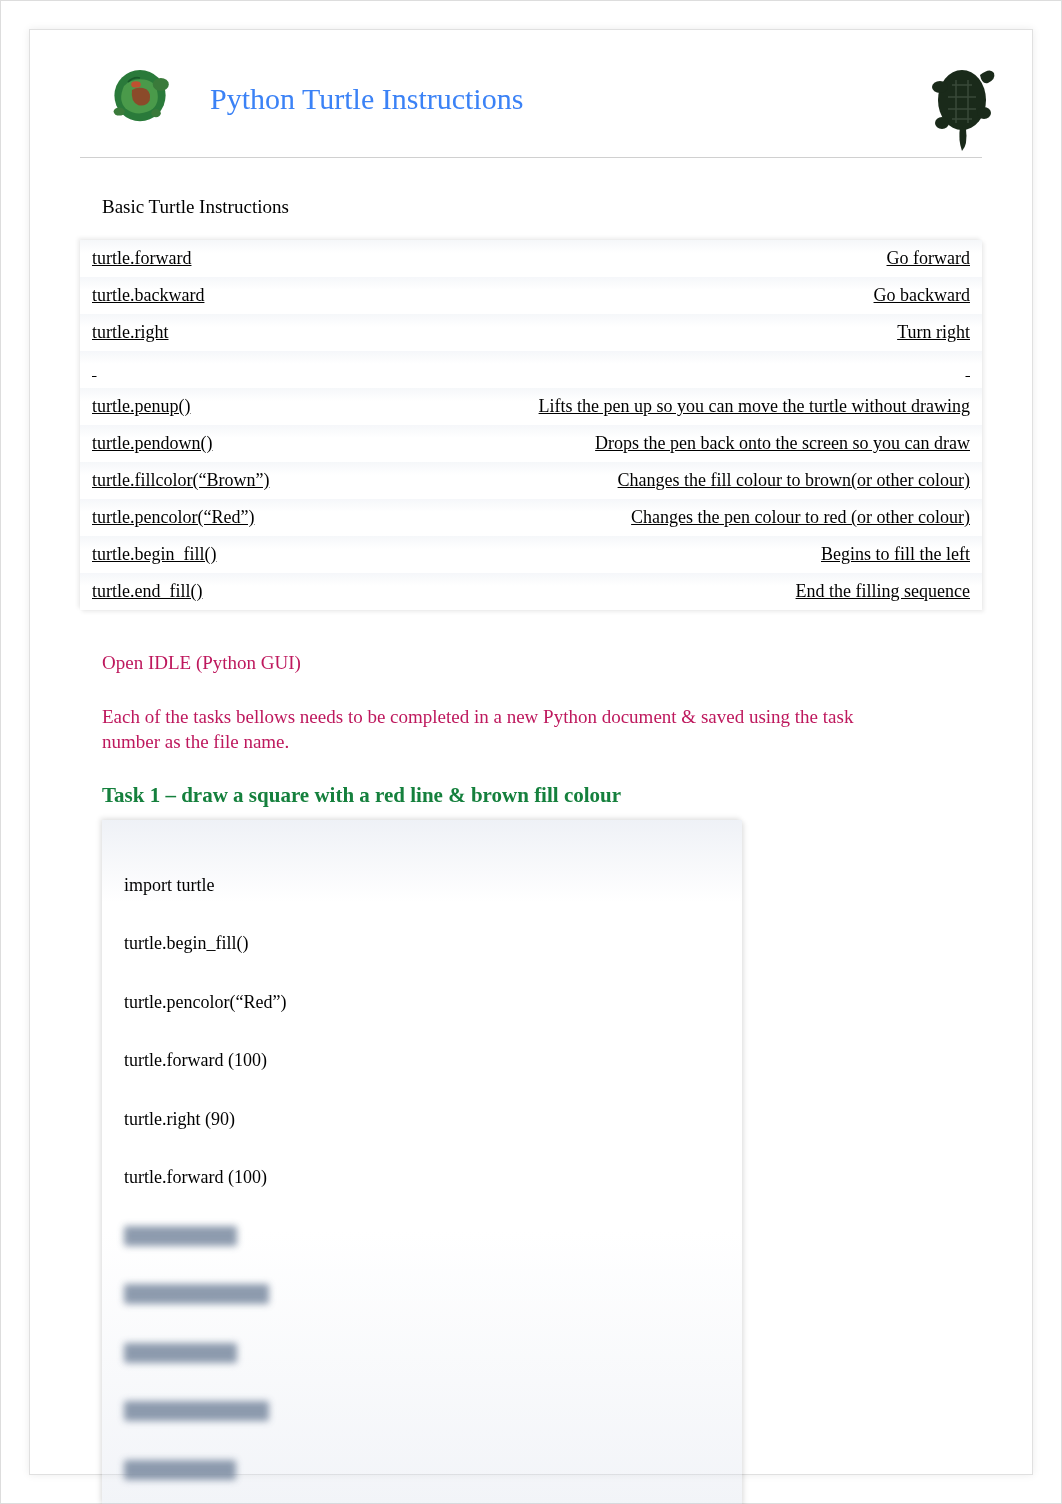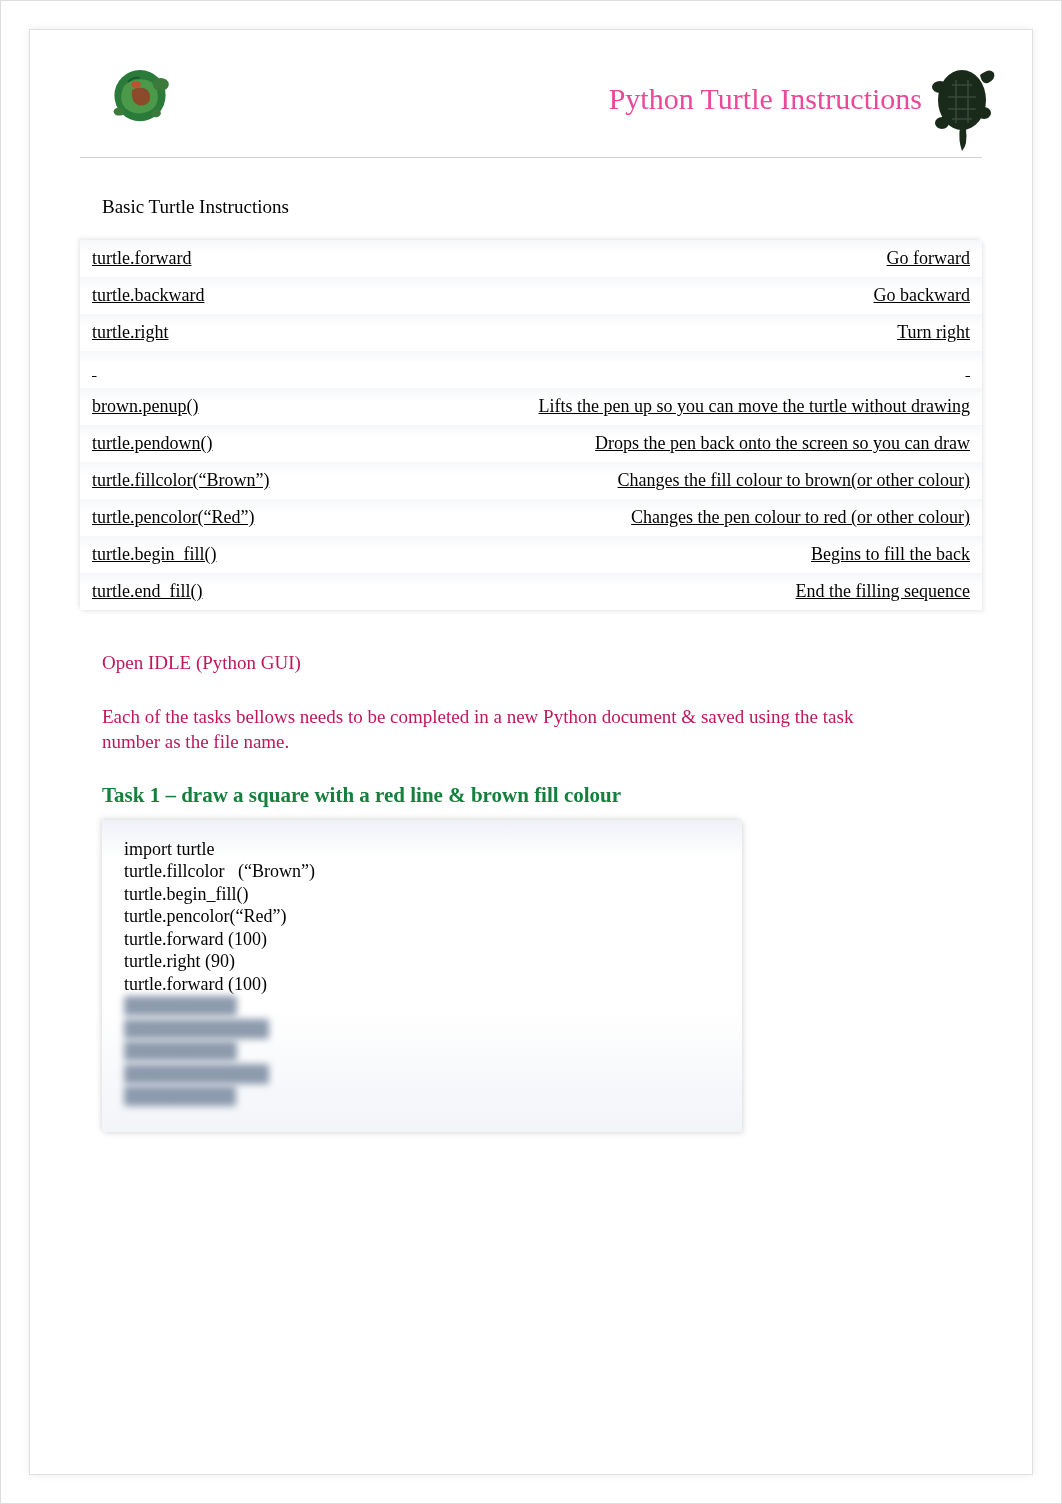--- a/index.html
+++ b/index.html
@@ -47,24 +47,24 @@
     .turtle-icon-left {
       width: 80px;
       height: 80px;
       flex-shrink: 0;
       margin-left: 20px;
       margin-top: -6px;
     }
     
     .page-title {
       flex: 1;
-      text-align: right;
+      text-align: left;
       font-size: 30px;
       font-weight: normal;
-      color: #ec4899;
+      color: #3b82f6;
       padding-top: 22px;
       padding-left: 30px;
     }
     
     .turtle-icon-right {
       width: 80px;
       height: 100px;
       flex-shrink: 0;
       margin-right: -20px;
       margin-top: -5px;
@@ -134,20 +134,21 @@
       line-height: 1.25;
       color: #000;
       font-family: 'Times New Roman', Times, serif;
       background: linear-gradient(to bottom, rgba(190,200,220,0.25) 0%, rgba(255,255,255,1) 12%, #ffffff 60%, rgba(190,200,220,0.20) 100%);
       box-shadow: -2px -2px 5px rgba(0,0,0,0.10), 2px 2px 5px rgba(0,0,0,0.10);
       position: relative;
     }
     
     .code-line {
       white-space: pre;
+      margin-top: 36px;
     }
     
     .blurred-line {
       filter: blur(3.5px);
       color: #5a6a82;
       opacity: 0.85;
     }
     
     .blurred-line span {
       background: #7a8aa0;
@@ -206,55 +207,54 @@
           </tr>
           <tr>
             <td class="cmd">turtle.right</td>
             <td class="desc">Turn right</td>
           </tr>
           <tr class="spacer">
             <td class="cmd">&nbsp;</td>
             <td class="desc">&nbsp;</td>
           </tr>
           <tr>
-            <td class="cmd">brown.penup()</td>
+            <td class="cmd">turtle.penup()</td>
             <td class="desc">Lifts the pen up so you can move the turtle without drawing</td>
           </tr>
           <tr>
             <td class="cmd">turtle.pendown()</td>
             <td class="desc">Drops the pen back onto the screen so you can draw</td>
           </tr>
           <tr>
             <td class="cmd">turtle.fillcolor(“Brown”)</td>
             <td class="desc">Changes the fill colour to brown(or other colour)</td>
           </tr>
           <tr>
             <td class="cmd">turtle.pencolor(“Red”)</td>
             <td class="desc">Changes the pen colour to red (or other colour)</td>
           </tr>
           <tr>
             <td class="cmd">turtle.begin_fill()</td>
-            <td class="desc">Begins to fill the back</td>
+            <td class="desc">Begins to fill the left</td>
           </tr>
           <tr>
             <td class="cmd">turtle.end_fill()</td>
             <td class="desc">End the filling sequence</td>
           </tr>
         </tbody>
     </table>
 
     <div class="body-text">Open  IDLE (Python GUI)</div>
 
     <div class="body-text">Each of the tasks bellows needs to be completed in a new Python document &amp; saved using the task number as the file name.</div>
 
     <div class="task-heading">Task 1   –  draw a square with a red line &amp; brown fill colour</div>
 
     <div class="code-box" id="code-box">
         <div class="code-line">import turtle</div>
-        <div class="code-line">turtle.fillcolor   (“Brown”)</div>
         <div class="code-line">turtle.begin_fill()</div>
         <div class="code-line">turtle.pencolor(“Red”)</div>
         <div class="code-line">turtle.forward (100)</div>
         <div class="code-line">turtle.right (90)</div>
         <div class="code-line">turtle.forward (100)</div>
         <div class="code-line blurred-line"><span>turtle.right (90)</span></div>
         <div class="code-line blurred-line"><span>turtle.forward (100)</span></div>
         <div class="code-line blurred-line"><span>turtle.right (90)</span></div>
         <div class="code-line blurred-line"><span>turtle.forward (100)</span></div>
         <div class="code-line blurred-line"><span>turtle.end_fill()</span></div>

